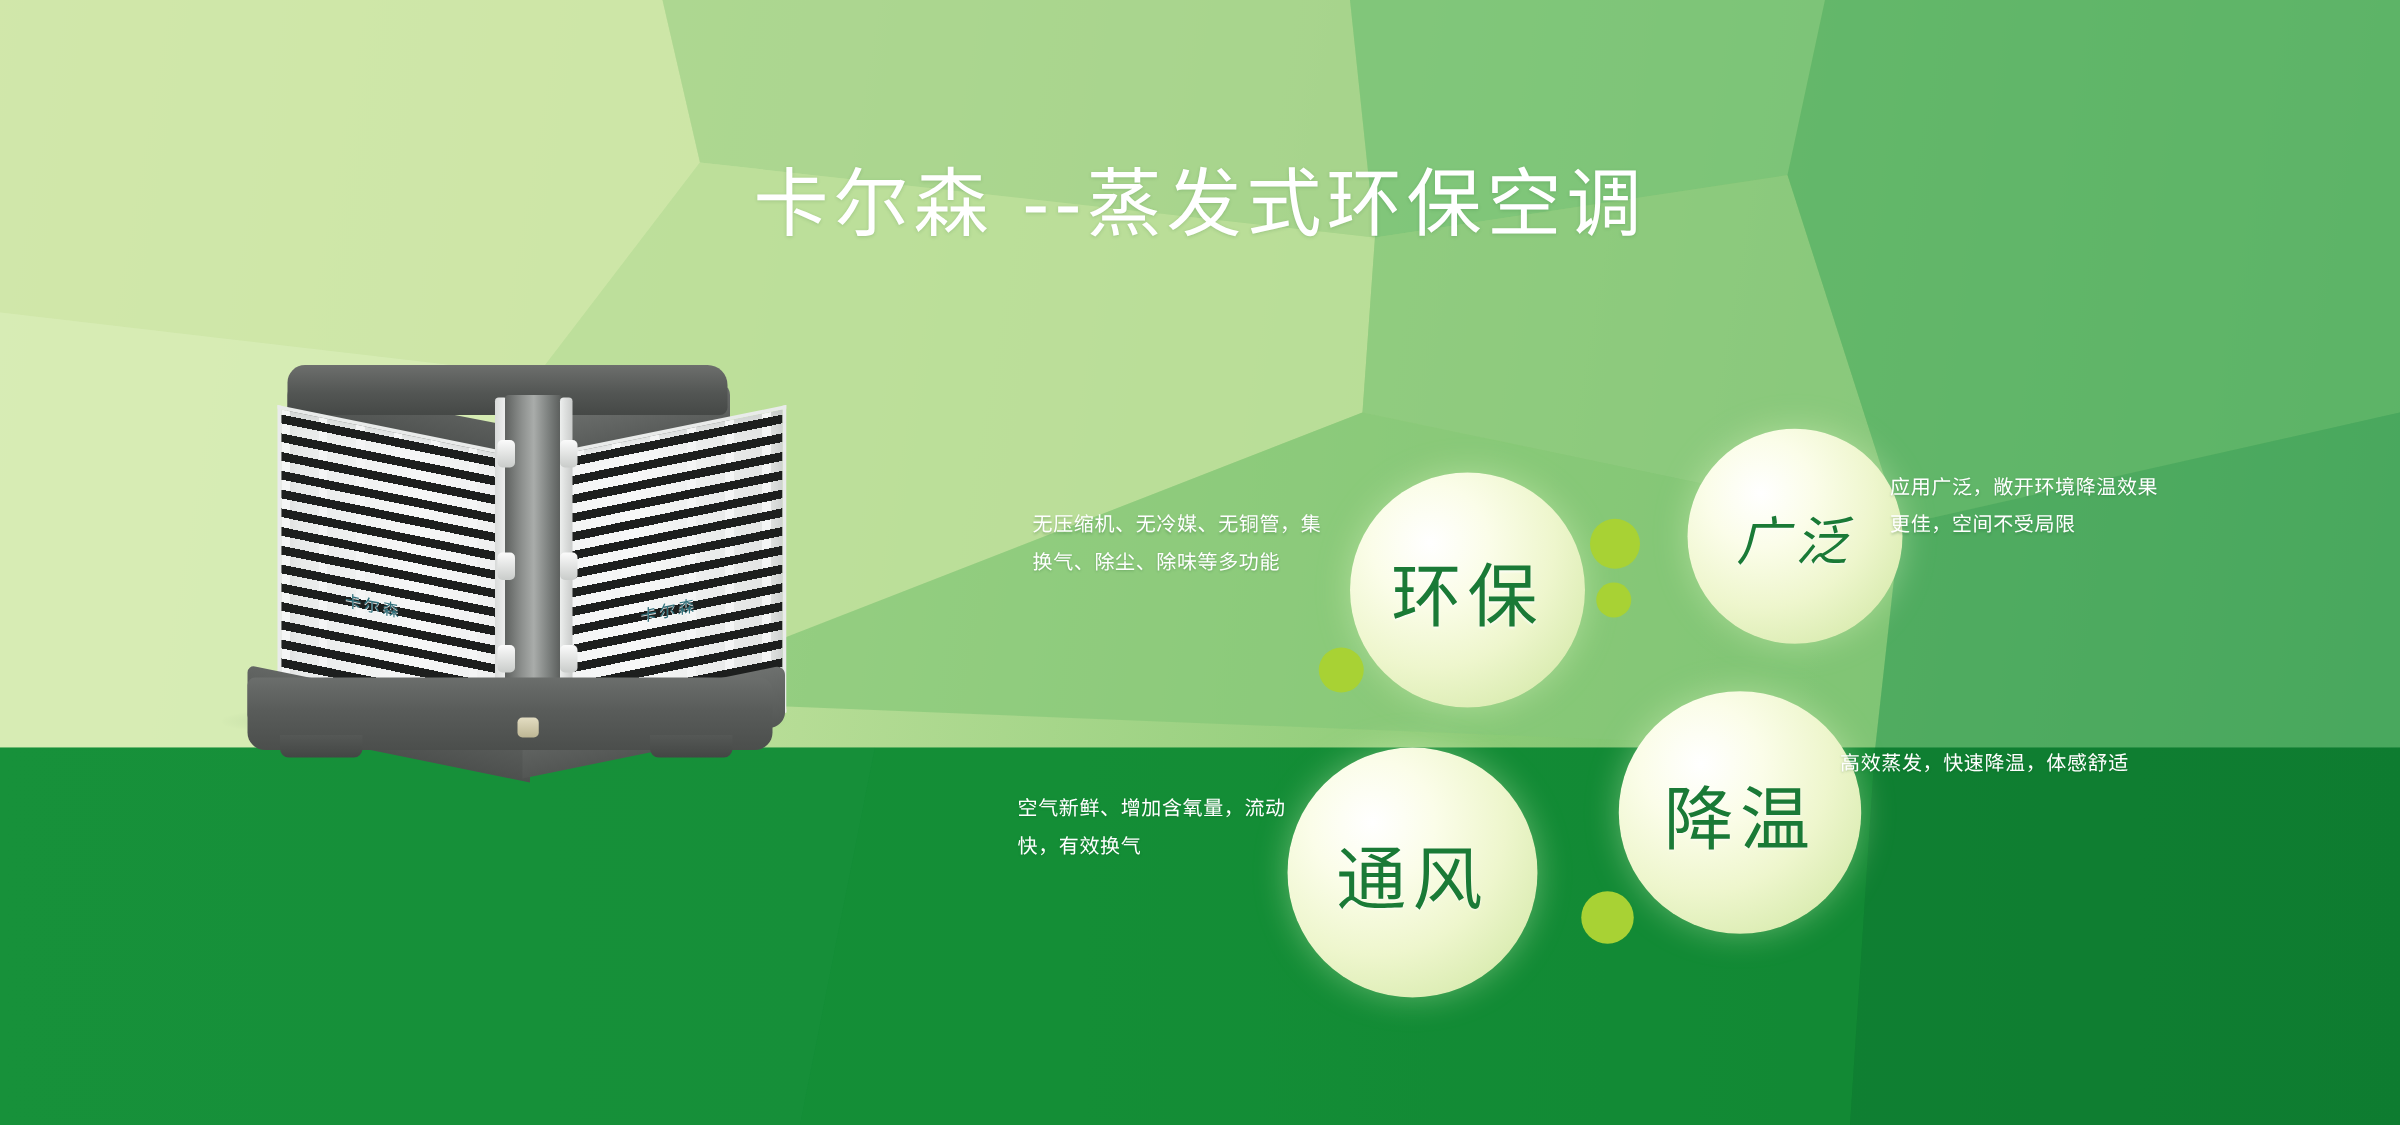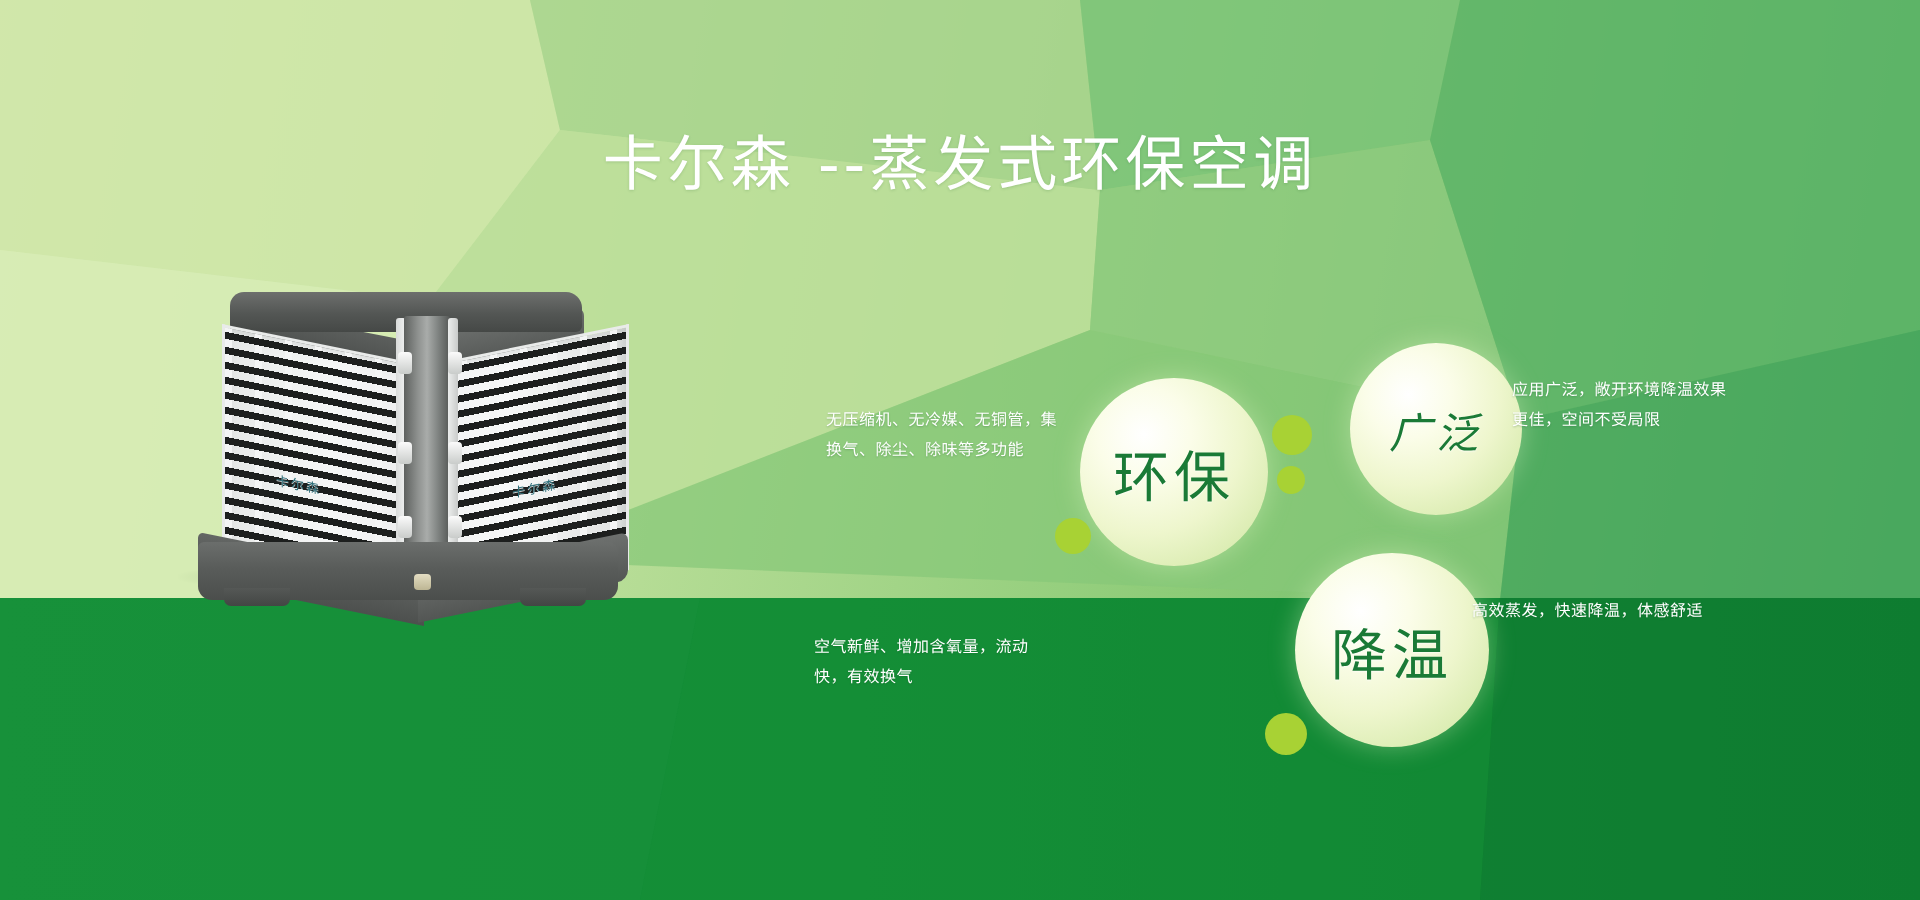--- a/index.html
+++ b/index.html
@@ -240,20 +240,21 @@
     <div class="base-l"></div>
     <div class="base-r"></div>
     <div class="base"></div>
     <div class="valve"></div>
     <div class="foot" style="left:56px;"></div>
     <div class="foot" style="left:352px;"></div>
   </div>
 
   <div class="bubble b-huanbao">环保</div>
   <div class="bubble b-guangfan">广泛</div>
+  <div class="bubble b-tongfeng">通风</div>
   <div class="bubble b-jiangwen">降温</div>
 
   <div class="dot dot-a"></div>
   <div class="dot dot-b"></div>
   <div class="dot dot-c"></div>
   <div class="dot dot-d"></div>
 
   <div class="caption cap-compressor">无压缩机、无冷媒、无铜管，集换气、除尘、除味等多功能</div>
   <div class="caption cap-air">空气新鲜、增加含氧量，流动快，有效换气</div>
   <div class="caption cap-wide">应用广泛，敞开环境降温效果更佳，空间不受局限</div>

